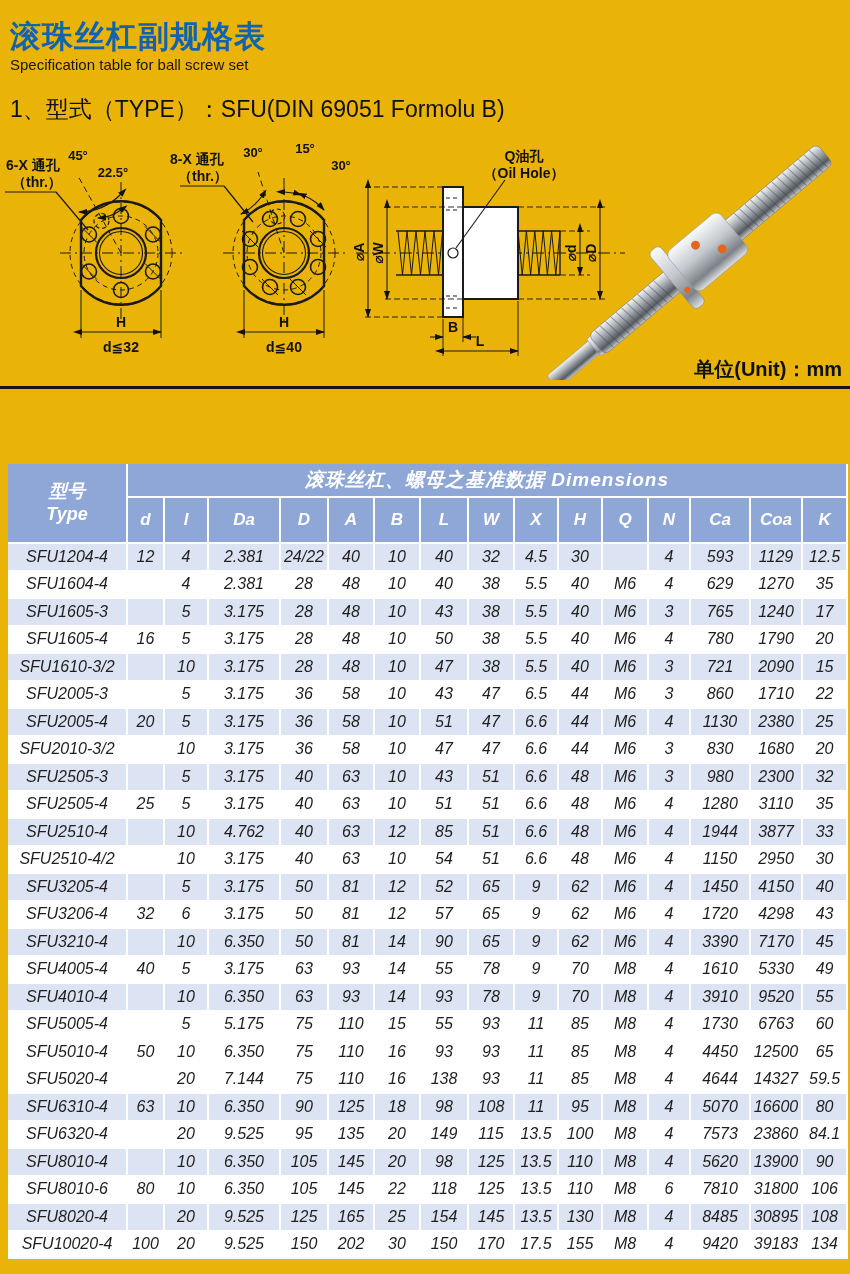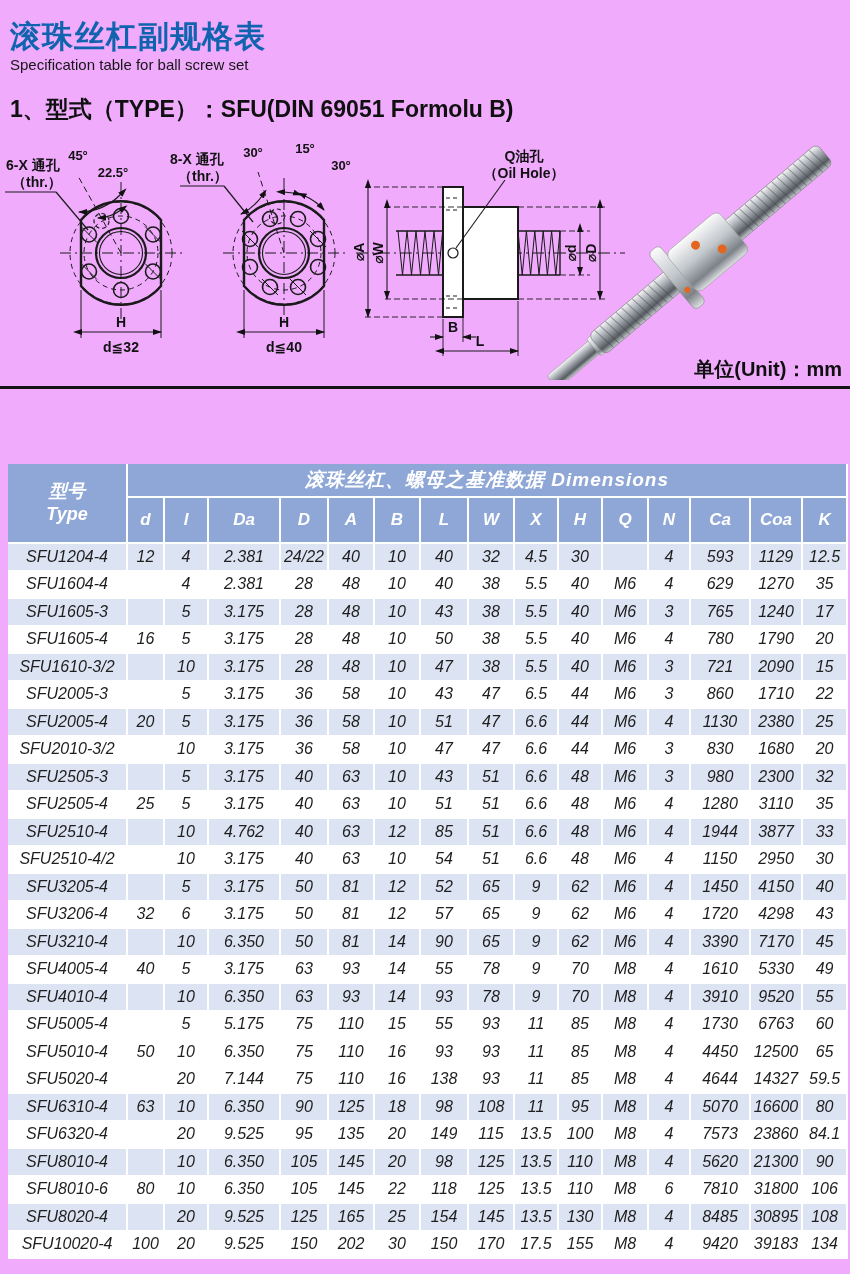--- a/index.html
+++ b/index.html
@@ -1,24 +1,24 @@
 <!DOCTYPE html>
 <html><head>
 <meta charset="utf-8">
 <style>
   * { box-sizing: border-box; }
   html,body { margin:0; padding:0; background:#fff; }
   body { font-family:"Liberation Sans","DejaVu Sans",sans-serif; color:#111; }
-  .page { position:relative; width:850px; height:1274px; background:#f0abfc; overflow:hidden; }
+  .page { position:relative; width:850px; height:1274px; background:#eab308; overflow:hidden; }
 
   .title-zh { position:absolute; left:10px; top:16px; margin:0; font-size:31px; font-weight:bold;
               color:#1063ae; letter-spacing:1px; }
   .title-en { position:absolute; left:10px; top:56px; font-size:15px; font-weight:400; color:#161616; }
   .section-heading { position:absolute; left:10px; top:94px; margin:0; font-size:23px;
-              font-weight:bold; color:#101010; }
+              font-weight:normal; color:#101010; }
 
   .diagram { position:absolute; left:0; top:130px; width:850px; height:250px; }
   .unit-note { position:absolute; right:8px; top:356px; font-size:20px; font-weight:bold; color:#101010; }
   .rule { position:absolute; left:0; top:386px; width:850px; height:3px; background:#151515; }
 
   .legend { position:absolute; left:8px; top:396px; width:840px; font-size:19px; line-height:31px;
             color:#151515; white-space:nowrap; }
 
   table.spec { position:absolute; left:8px; top:464px; width:840px; border-collapse:separate;
                border-spacing:0; table-layout:fixed;font-style:italic; }
@@ -705,21 +705,21 @@
           <td>105</td>
           <td>145</td>
           <td>20</td>
           <td>98</td>
           <td>125</td>
           <td>13.5</td>
           <td>110</td>
           <td>M8</td>
           <td>4</td>
           <td>5620</td>
-          <td>21300</td>
+          <td>13900</td>
           <td>90</td>
         </tr>
         <tr>
           <td class="type">SFU8010-6</td>
           <td>80</td>
           <td>10</td>
           <td>6.350</td>
           <td>105</td>
           <td>145</td>
           <td>22</td>

